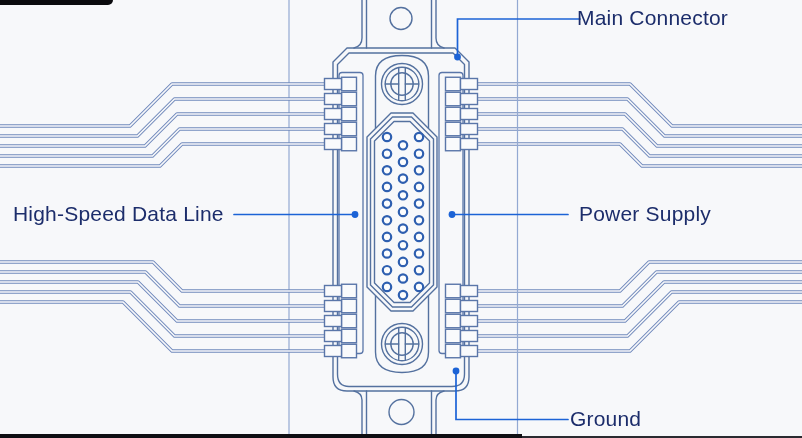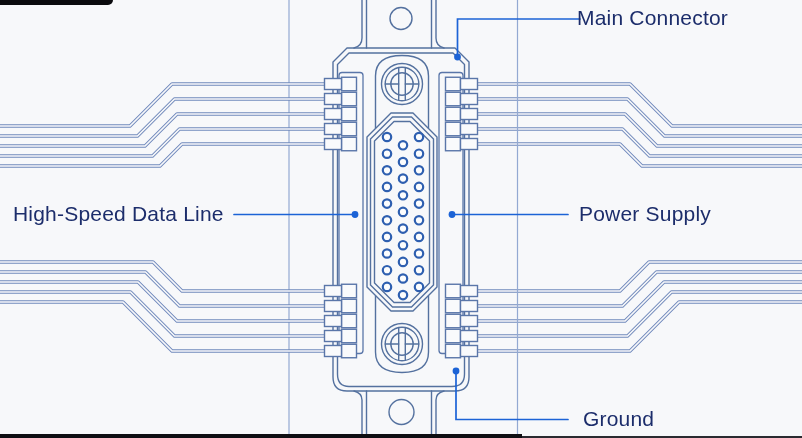--- a/index.html
+++ b/index.html
@@ -222,18 +222,18 @@
       <circle class="dot" cx="452" cy="214.5" r="3.4"></circle>
 
       <path class="callout" d="M456,371 V419.5 H568"></path>
       <circle class="dot" cx="456" cy="371" r="3.4"></circle>
     </g>
   </svg>
 
   <div class="label" style="left:577px;top:7px;">Main Connector</div>
   <div class="label" style="left:579px;top:203px;">Power Supply</div>
   <div class="label" style="left:13px;top:203px;">High-Speed Data Line</div>
-  <div class="label" style="left:583px;top:408px;">Ground</div>
+  <div class="label" style="left:570px;top:408px;">Ground</div>
 
   <div class="corner-overlay"></div>
   <div class="bottom-bar"></div>
   <div class="bottom-bar-left"></div>
 </div>
 
 </body></html>

